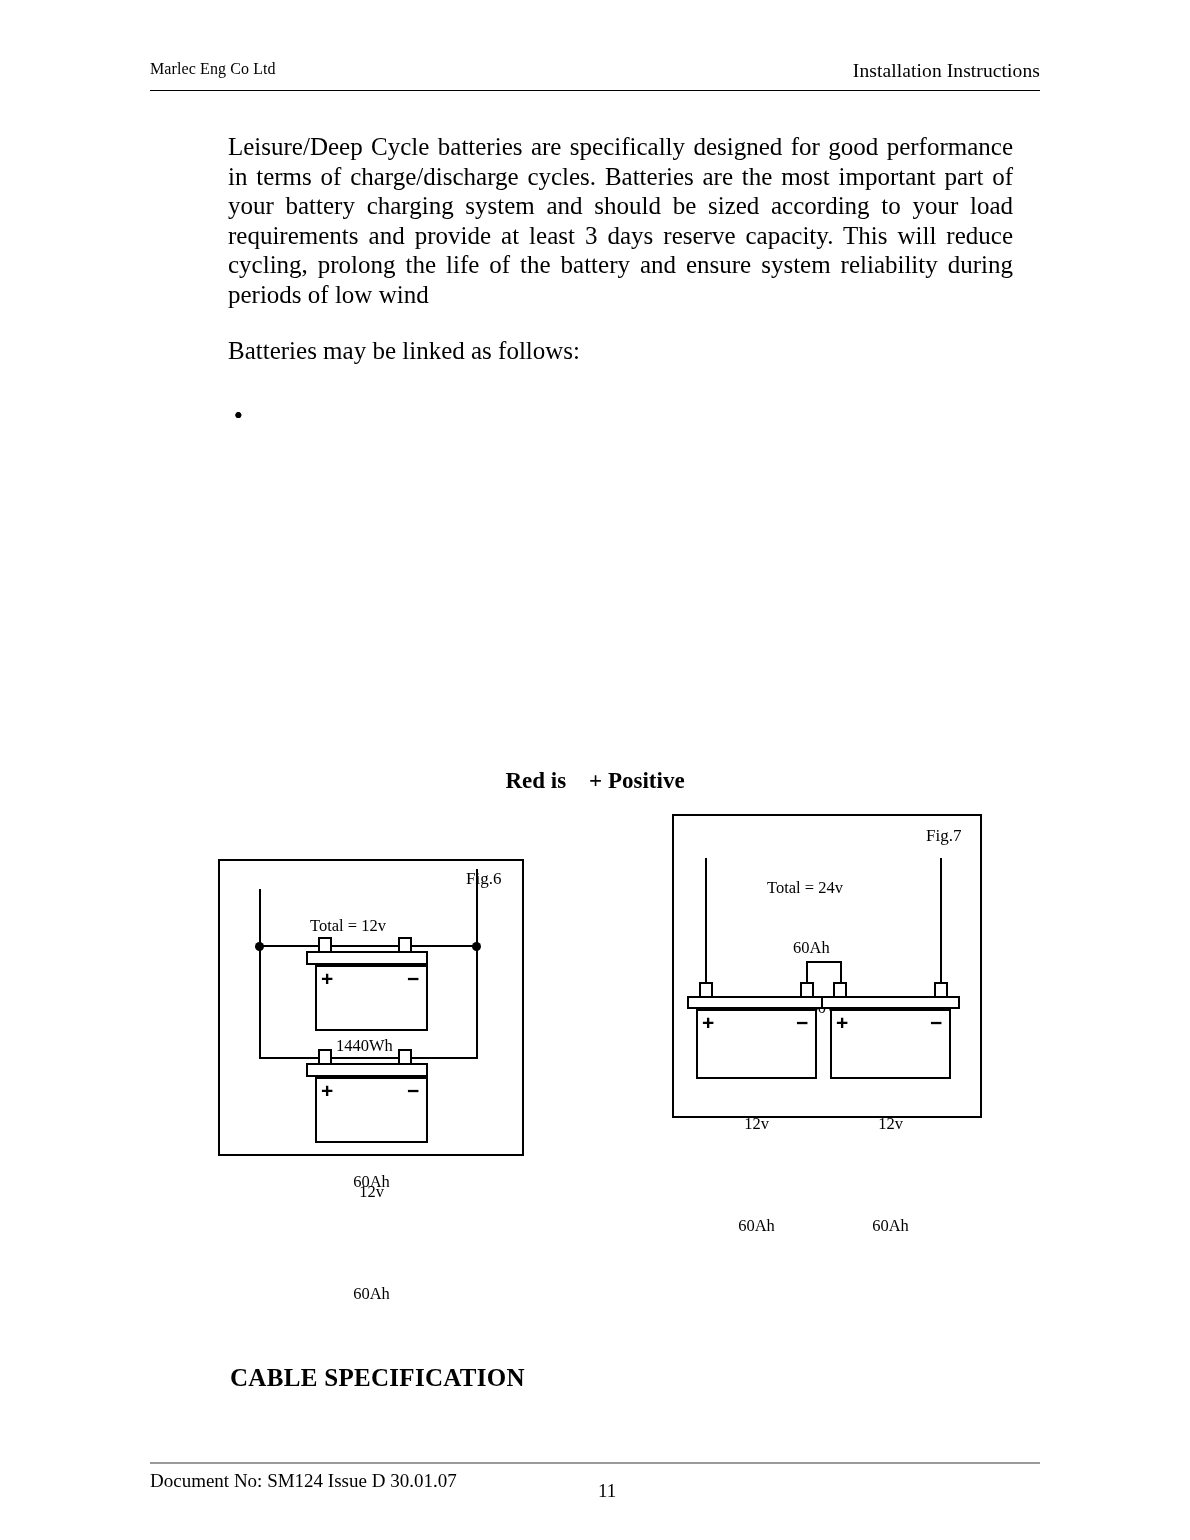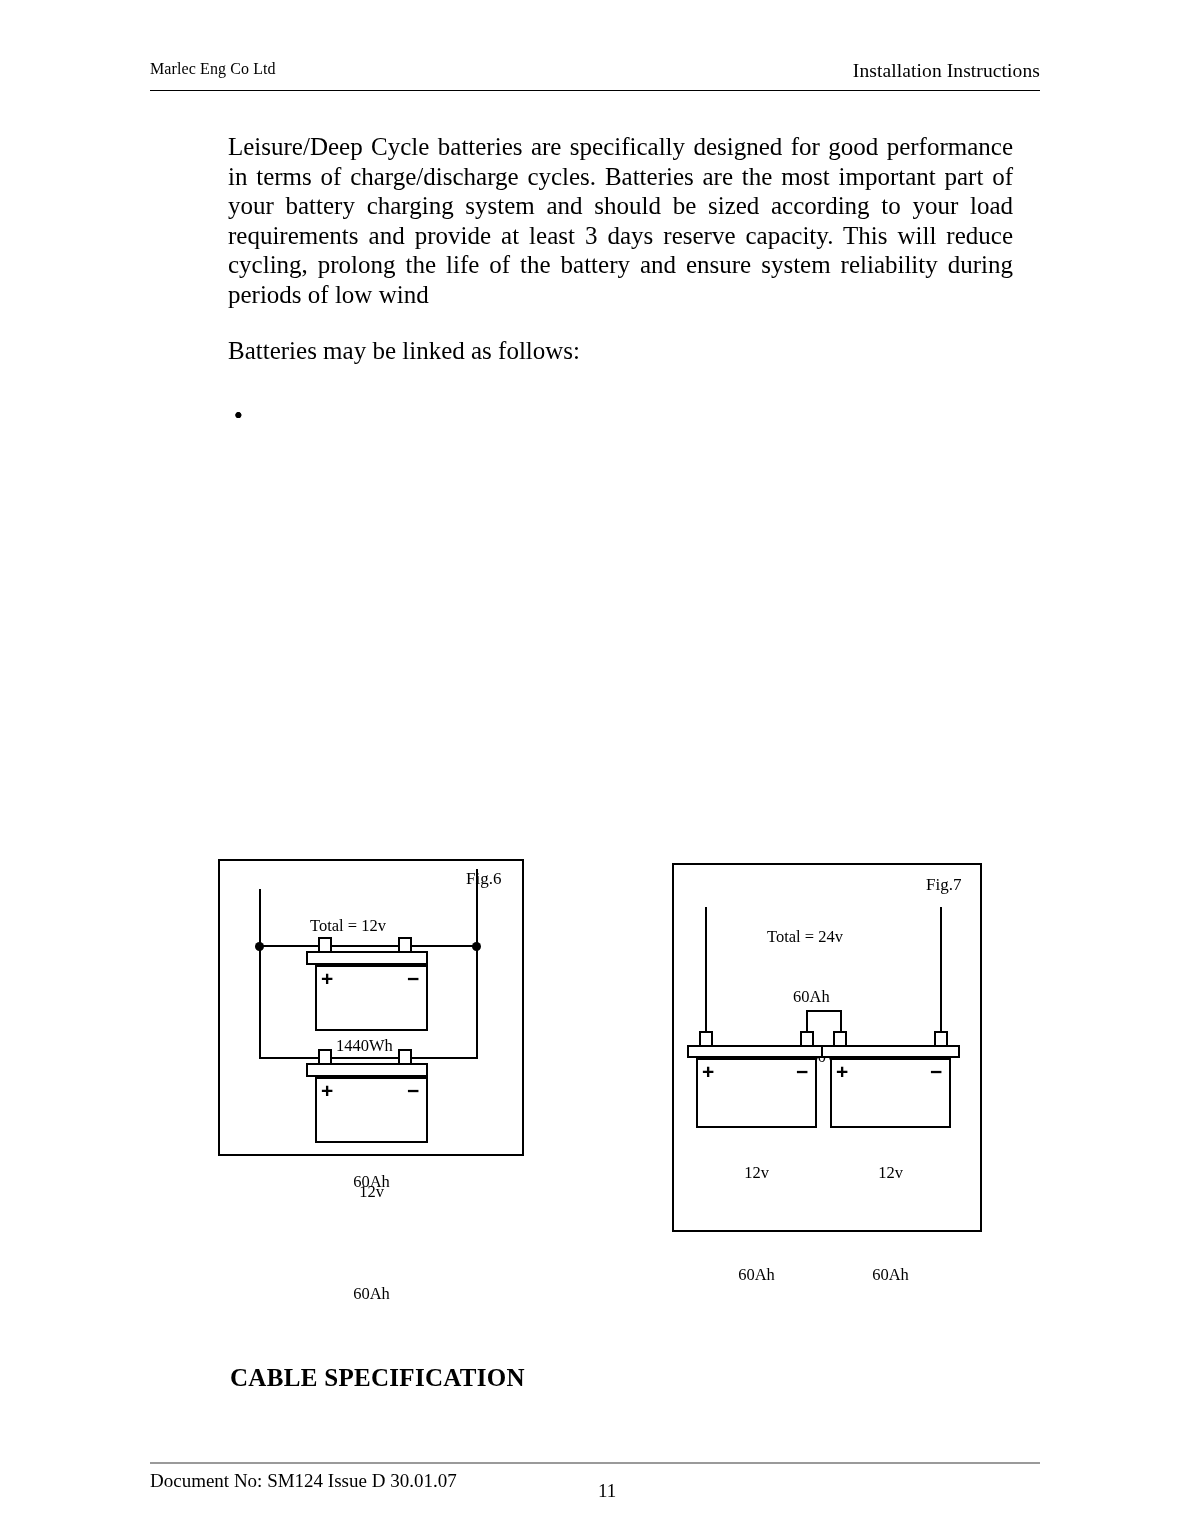--- a/index.html
+++ b/index.html
@@ -102,21 +102,21 @@
   }
 
   
   .fig-box {
     position: absolute;
     border: 2px solid #000;
     background: #fff;
     box-sizing: border-box;
   }
   #fig6-box { left: 218px; top: 859px; width: 306px; height: 297px; }
-  #fig7-box { left: 672px; top: 863px; width: 310px; height: 369px; }
+  #fig7-box { left: 672px; top: 814px; width: 310px; height: 304px; }
 
   .fig-label {
     position: absolute;
     font-size: 17px;
     white-space: nowrap;
   }
   .fig-total {
     position: absolute;
     font-size: 16.5px;
     line-height: 20px;
@@ -230,20 +230,21 @@
       <span class="bullet-dot">•</span>
     </li>
     <li>
       <span class="bullet-dot">•</span>
     </li>
   </ul>
 
 </div>
 
 <div class="legend">
+  <span class="row">Red is    + Positive</span>
 </div>
 
 <div class="fig-box" id="fig6-box">
 
   <span class="fig-label" style="left:246px; top:8px;">Fig.6</span>
 
   <span class="fig-total" style="left:90px; top:15px;">
     <span class="t-line">Total = 12v</span>
     <span class="t-line indent">120Ah</span>
     <span class="t-line indent">1440Wh</span>

